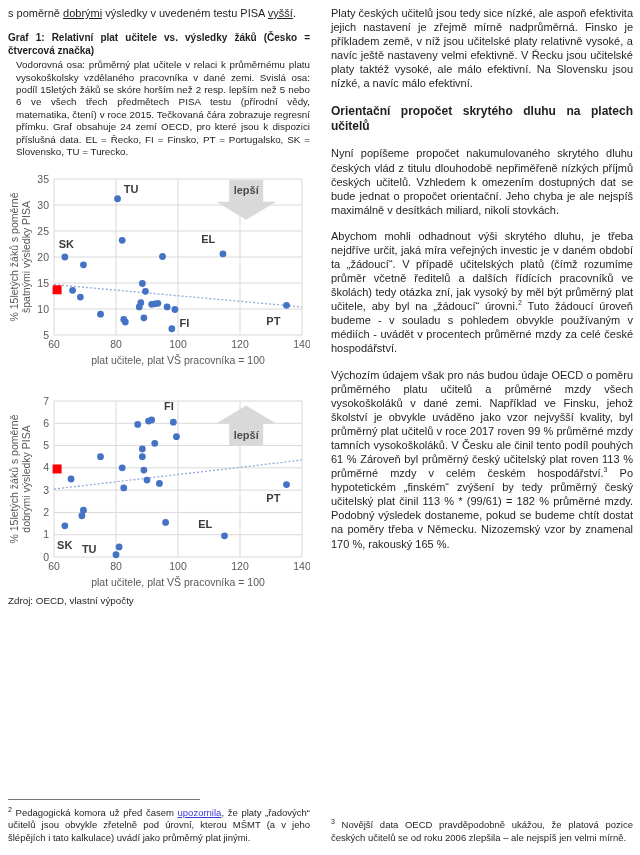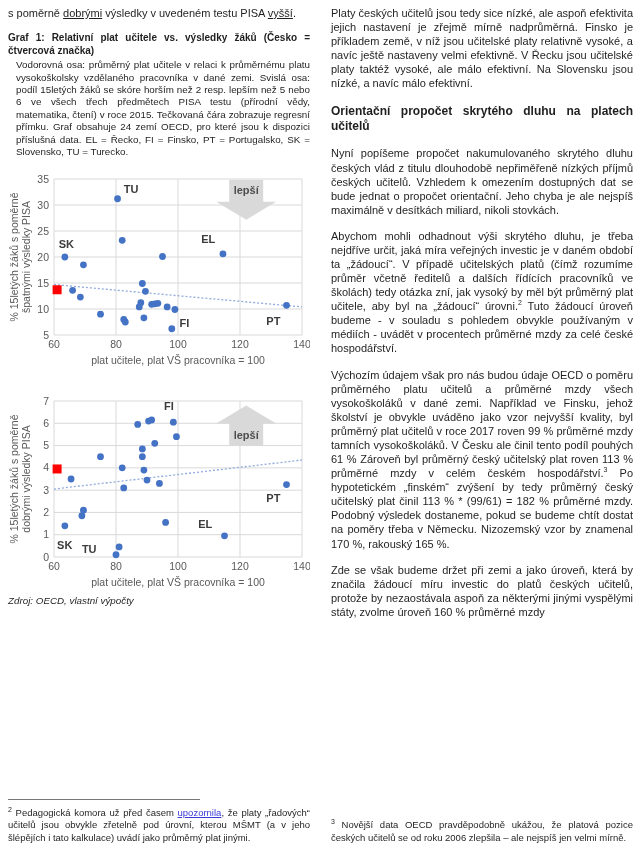--- a/index.html
+++ b/index.html
@@ -9,21 +9,21 @@
     font-family:"Liberation Sans", sans-serif;
     color:#1f1f1f;background:#fff;overflow:hidden;
   }
   .col{width:302px;min-width:302px;display:flex;flex-direction:column;}
   p{margin:0 0 12px 0;}
   .body{font-size:11px;line-height:1.28;text-align:justify;}
   .graf-title{font-size:10px;font-weight:bold;line-height:1.25;text-align:justify;margin-bottom:2px;}
   .caption{font-size:9.8px;line-height:1.27;text-align:justify;margin-bottom:4px;margin-left:8px;}
   .heading{font-size:12px;font-weight:bold;line-height:1.25;text-align:justify;margin:2px 0 12px 0;}
   .krok{font-style:italic;}
-  .zdroj{font-size:9.8px;font-style:italic;margin:6px 0 14px 0;}
+  .zdroj{font-size:9.8px;margin:6px 0 14px 0;}
   .u{text-decoration:underline;}
   .chart{display:block;width:302px;height:196px;margin:8px 0 0 0;}
   .chart2{margin-top:26px;}
   .footzone{margin-top:auto;}
   .fnrule{width:192px;border-top:1px solid #777;margin:0 0 7px 0;}
   .footnote{font-size:9.5px;line-height:1.3;text-align:justify;margin:0;}
   sup{font-size:7px;line-height:0;}
   a.link{color:#3a3ad6;cursor:pointer;}
   
   .tick{font-size:10.5px;fill:#595959;}
@@ -174,20 +174,19 @@
       <p class="footnote"><sup>2</sup><span> Pedagogická komora už před časem </span><a class="link" href="#">upozornila</a><span>, že platy „řadových“ učitelů jsou obvykle zřetelně pod úrovní, kterou MŠMT (a v jeho šlépějích i tato kalkulace) uvádí jako průměrný plat jinými.</span></p>
     </div>
   </div>
 
   <div class="col">
     <p class="body">Platy českých učitelů jsou tedy sice nízké, ale aspoň efektivita jejich nastavení je zřejmě mírně nadprůměrná. Finsko je příkladem země, v níž jsou učitelské platy relativně vysoké, a navíc ještě nastaveny velmi efektivně. V Řecku jsou učitelské platy taktéž vysoké, ale málo efektivní. Na Slovensku jsou nízké, a navíc málo efektivní.</p>
     <p class="heading">Orientační propočet skrytého dluhu na platech učitelů</p>
     <p class="body">Nyní popíšeme propočet nakumulovaného skrytého dluhu českých vlád z titulu dlouhodobě nepřiměřeně nízkých příjmů českých učitelů. Vzhledem k omezením dostupných dat se bude jednat o propočet orientační. Jeho chyba je ale nejspíš maximálně v desítkách miliard, nikoli stovkách.</p>
     <p class="body"><span>Abychom mohli odhadnout výši skrytého dluhu, je třeba nejdříve určit, jaká míra veřejných investic je v daném období ta „žádoucí“. V případě učitelských platů (čímž rozumíme průměr včetně ředitelů a dalších řídících pracovníků ve školách) tedy otázka zní, jak vysoký by měl být průměrný plat učitele, aby byl na „žádoucí“ úrovni.</span><sup>2</sup><span> Tuto žádoucí úroveň budeme - v souladu s pohledem obvykle používaným v médiích - uvádět v procentech průměrné mzdy za celé české hospodářství.</span></p>
     <p class="body"><span>Výchozím údajem však pro nás budou údaje OECD o poměru průměrného platu učitelů a průměrné mzdy všech vysokoškoláků v dané zemi. Například ve Finsku, jehož školství je obvykle uváděno jako vzor nejvyšší kvality, byl průměrný plat učitelů v roce 2017 roven 99 % průměrné mzdy tamních vysokoškoláků. V Česku ale činil tento podíl pouhých 61 % Zároveň byl průměrný český učitelský plat roven 113 % průměrné mzdy v celém českém hospodářství.</span><sup>3</sup><span> Po hypotetickém „finském“ zvýšení by tedy průměrný český učitelský plat činil 113 % * (99/61) = 182 % průměrné mzdy. Podobný výsledek dostaneme, pokud se budeme chtít dostat na poměry třeba v Německu. Nizozemský vzor by znamenal 170 %, rakouský 165 %.</span></p>
-    <p class="body">Zde se však budeme držet při zemi a jako úroveň, která by značila žádoucí míru investic do platů českých učitelů, protože by nezaostávala aspoň za některými jinými vyspělými státy, zvolme úroveň 160 % průměrné mzdy</p>
 
     <div class="footzone">
       <p class="footnote"><sup>3</sup><span> Novější data OECD pravděpodobně ukážou, že platová pozice českých učitelů se od roku 2006 zlepšila – ale nejspíš jen velmi mírně.</span></p>
     </div>
   </div>
 
 </div>
 
 </body></html>

